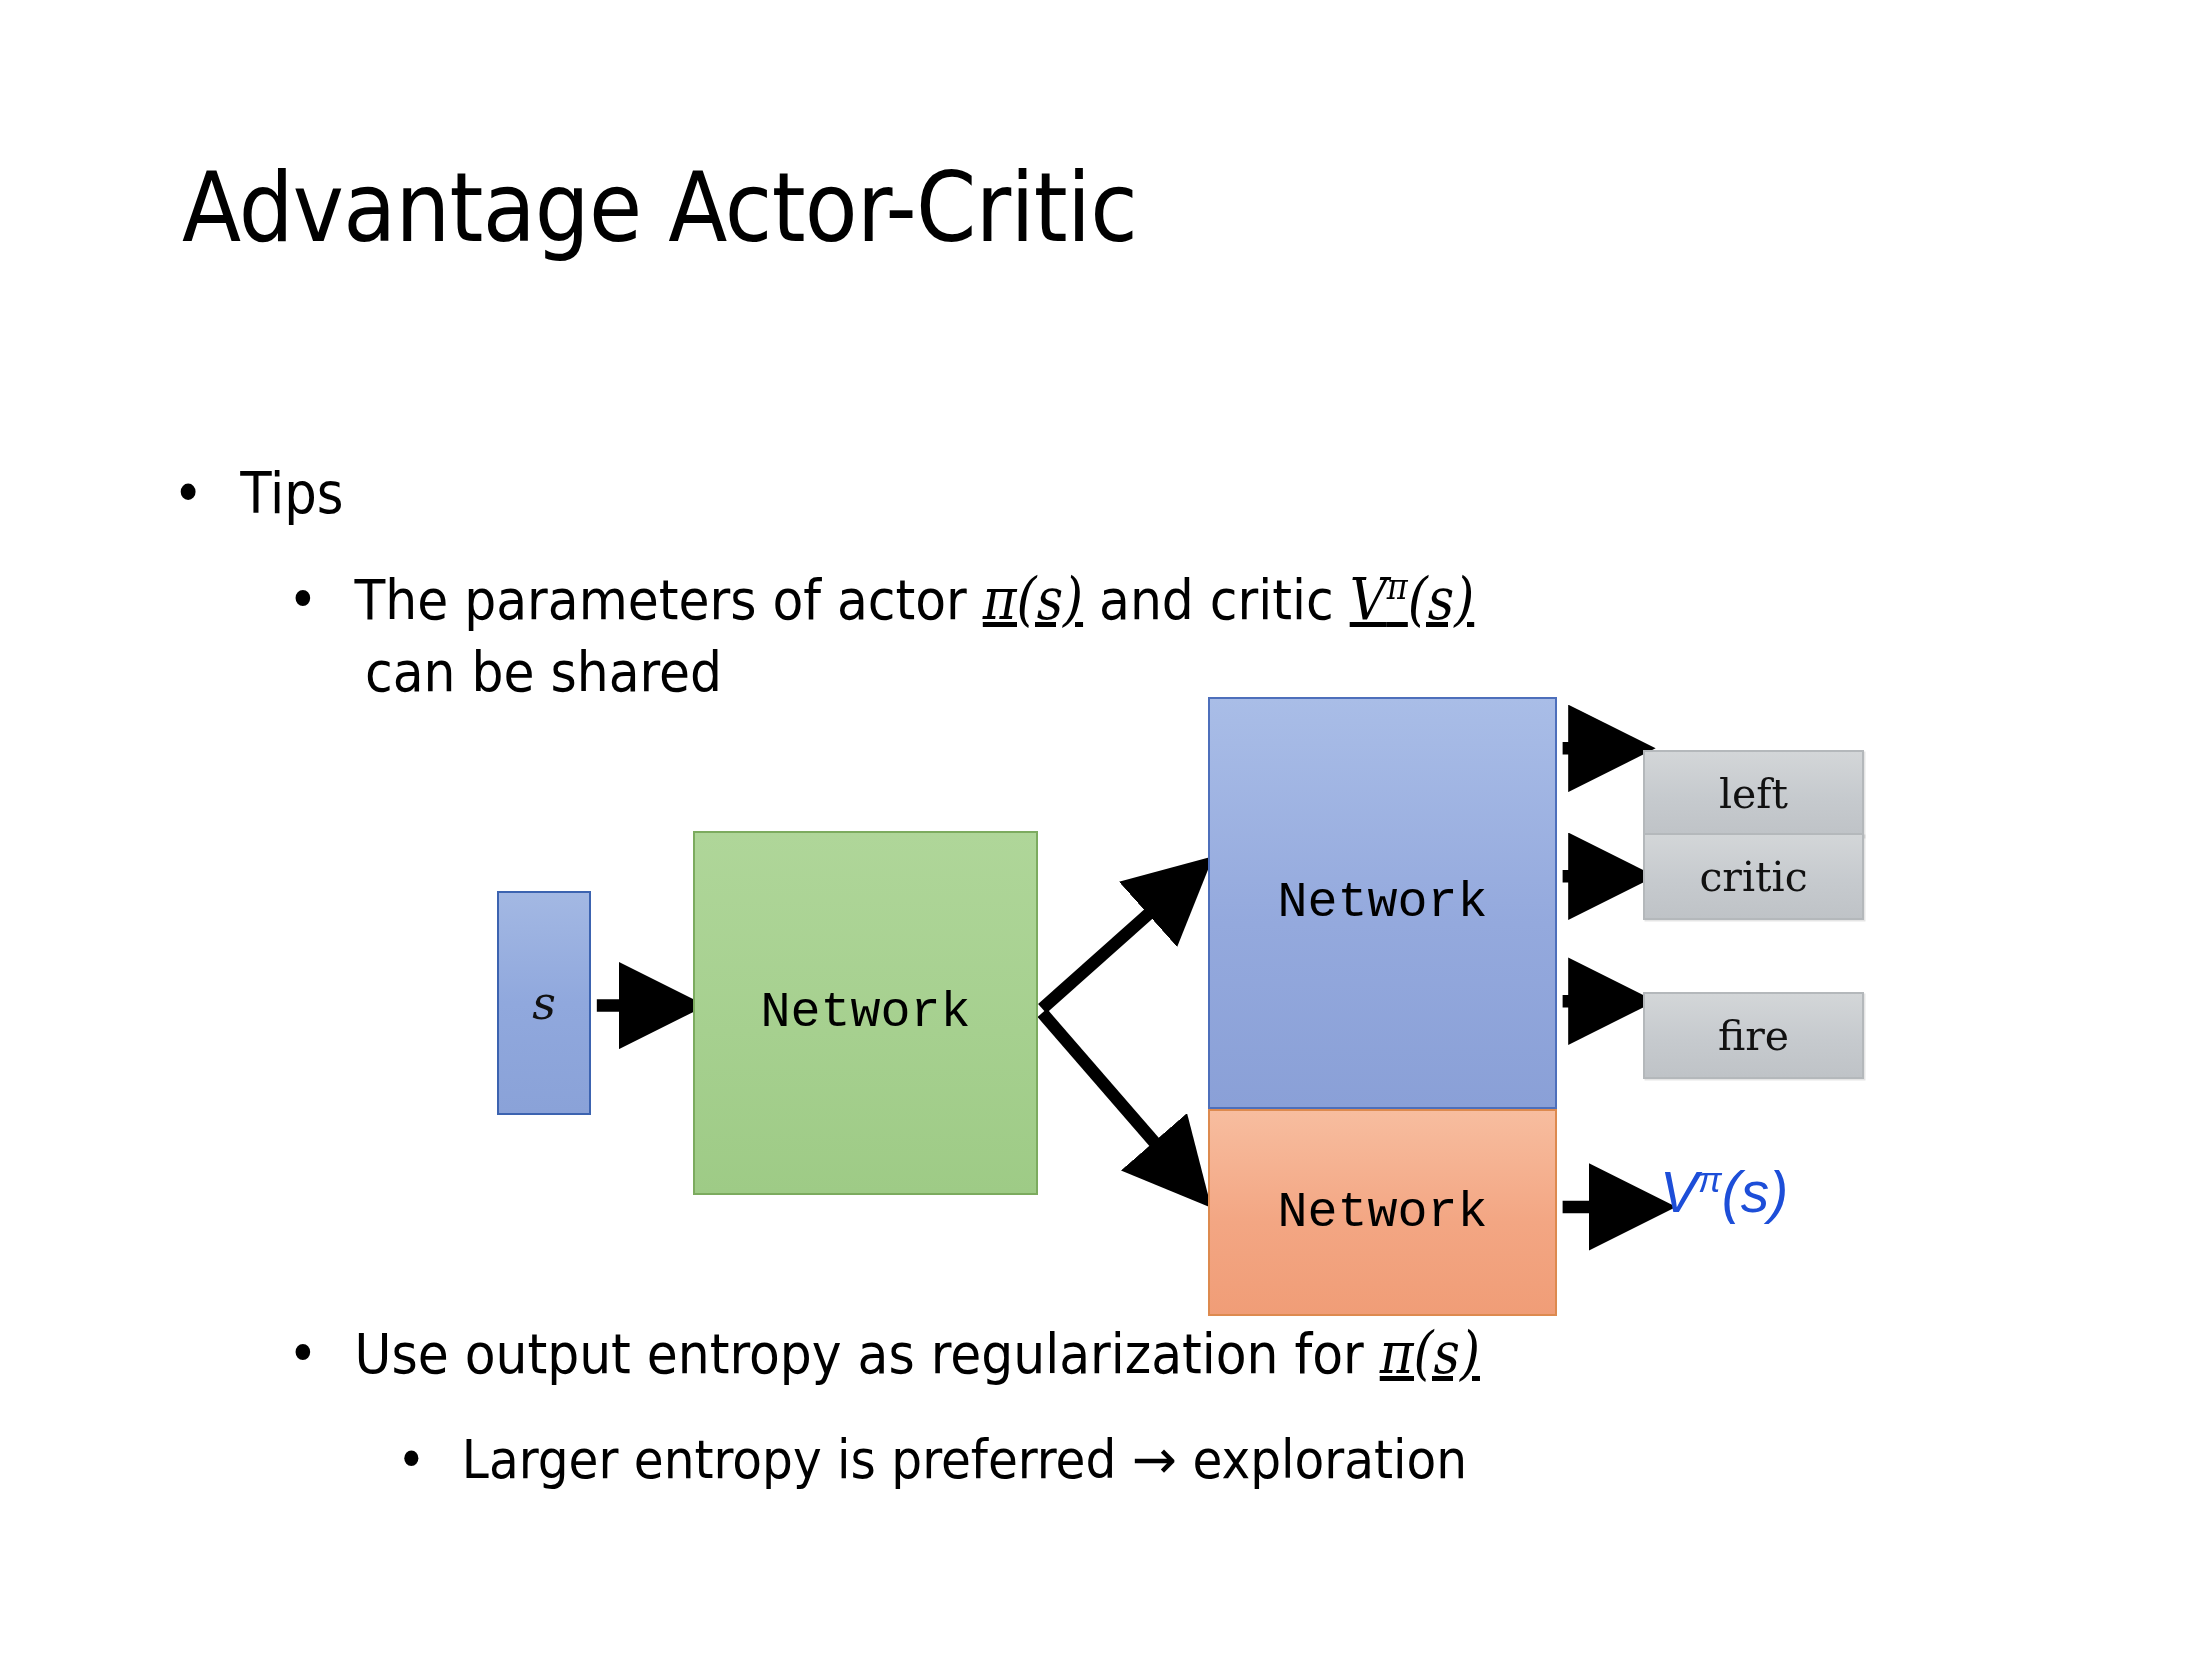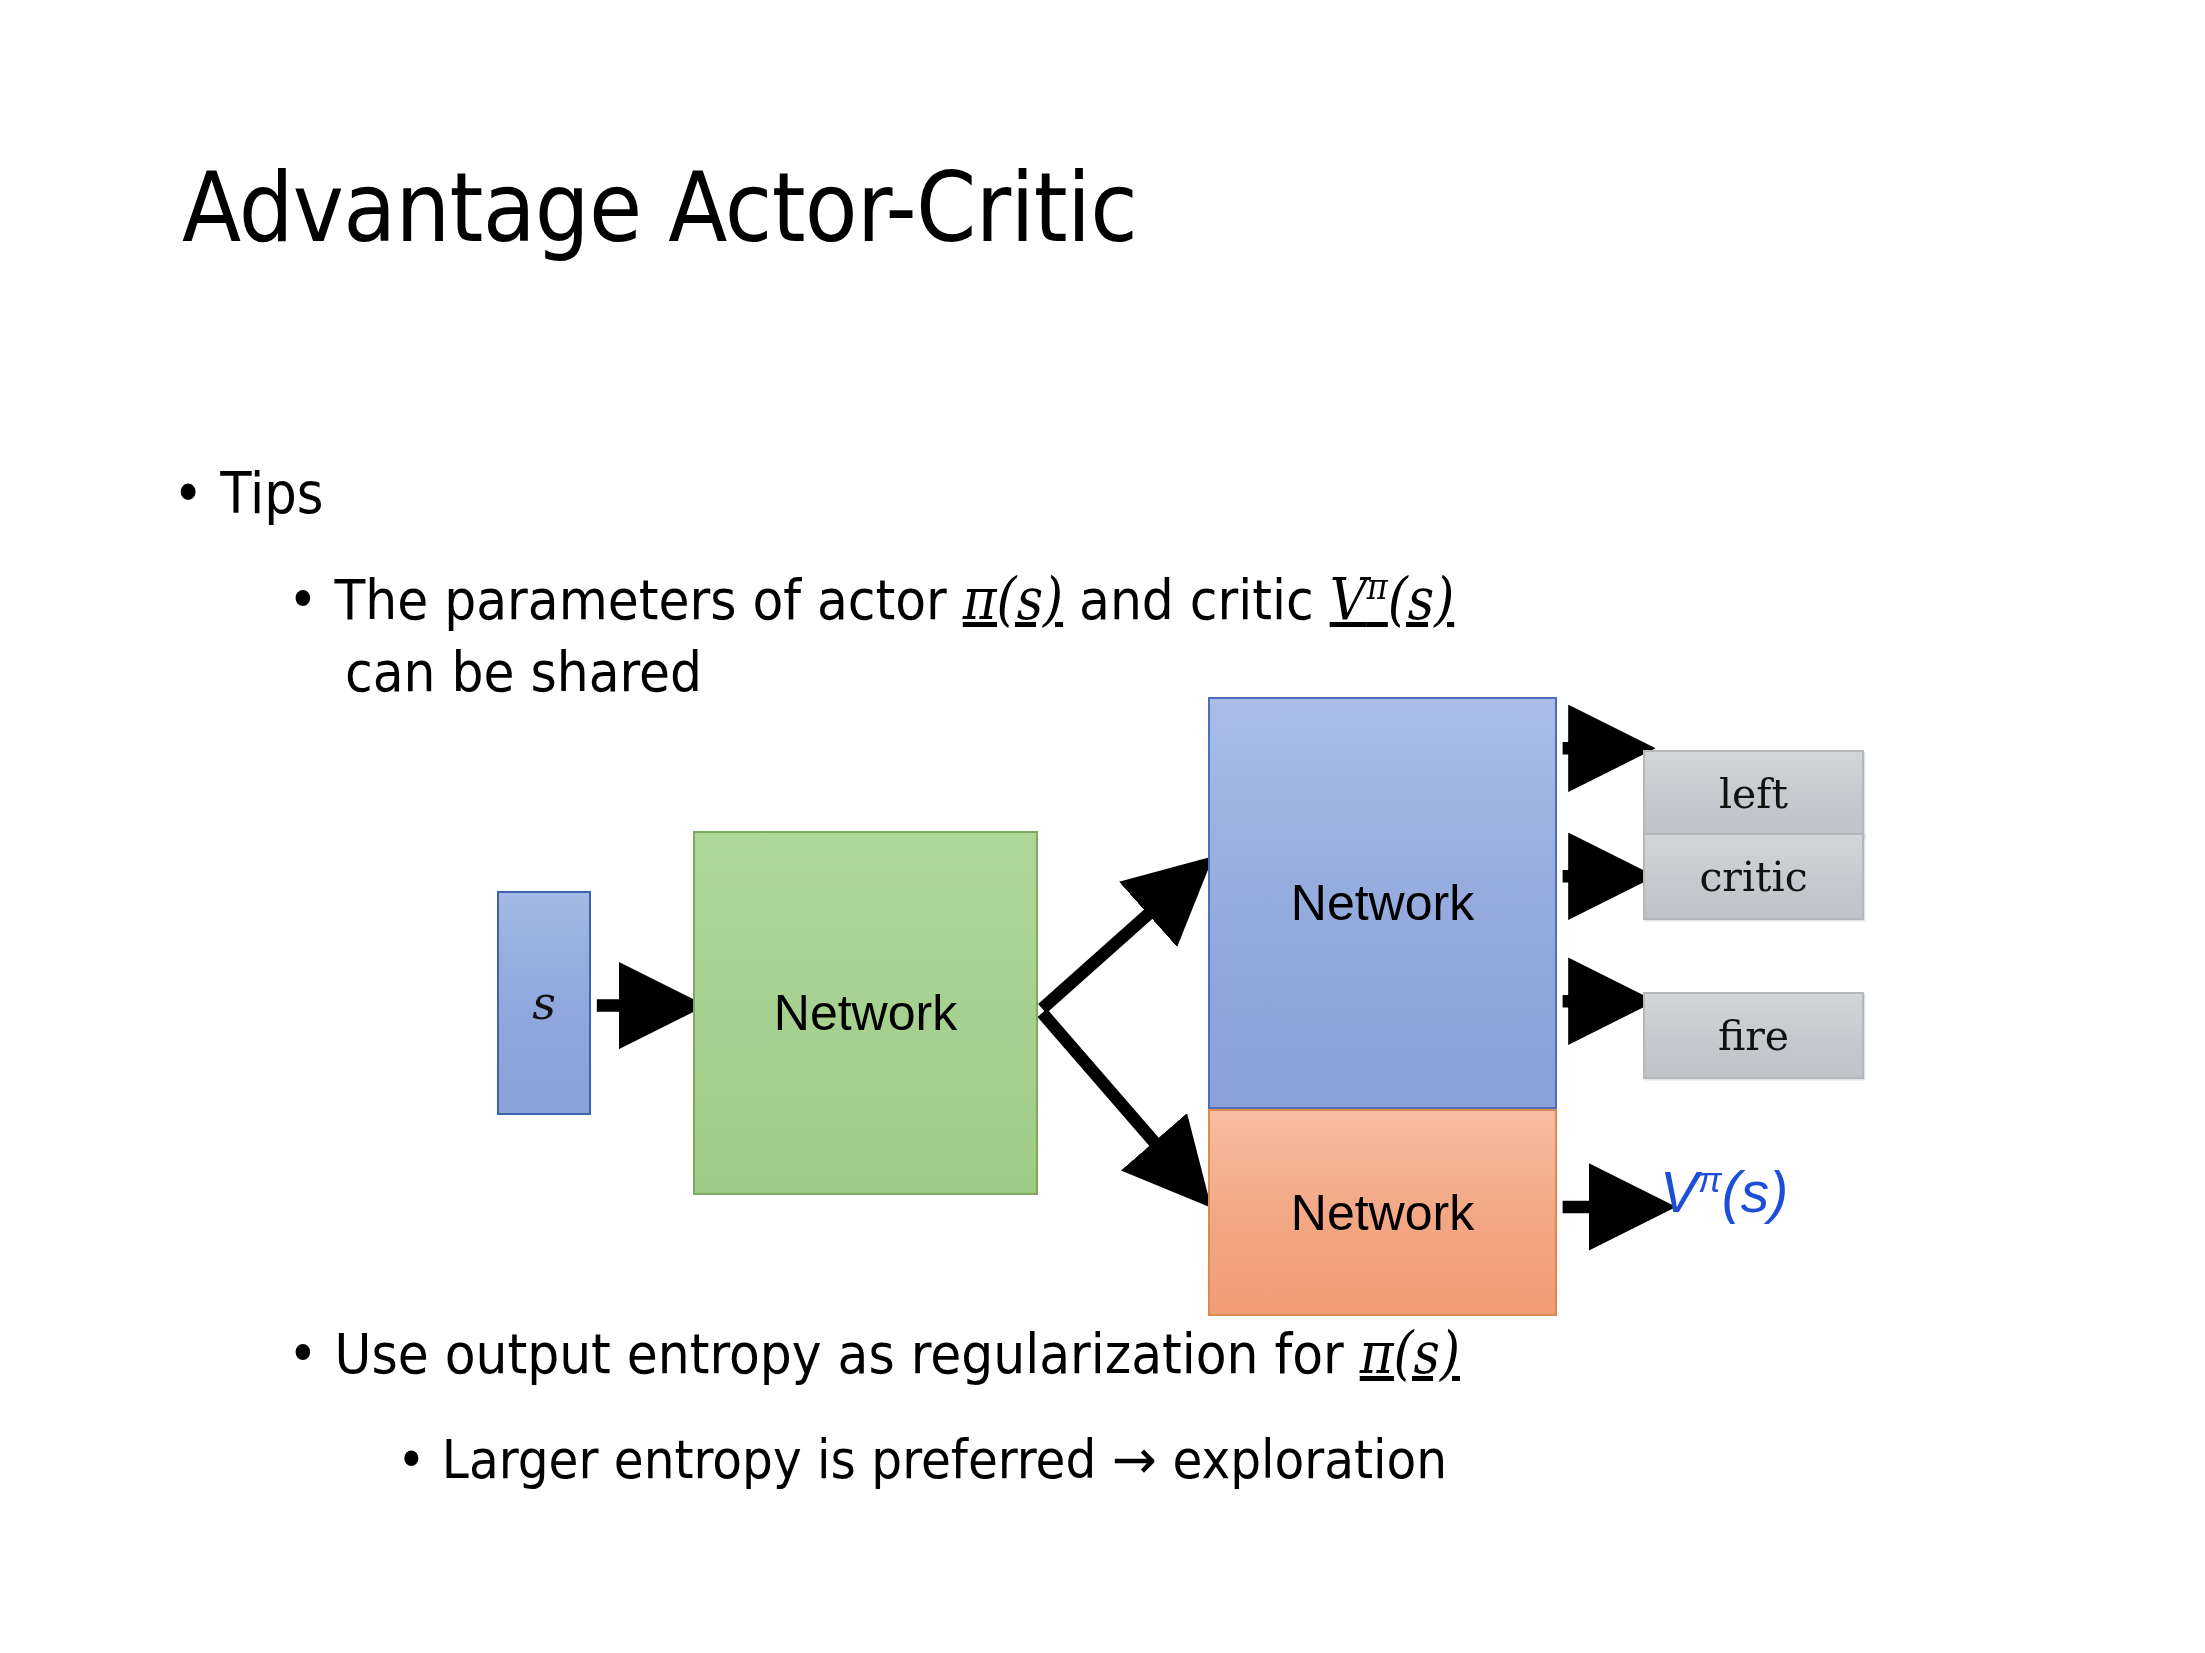--- a/index.html
+++ b/index.html
@@ -41,21 +41,21 @@
     color: #000000;
     white-space: nowrap;
     font-family: "DejaVu Sans Condensed", "Liberation Sans", sans-serif;
     font-stretch: condensed;
   }
   .bullet-dot {
     display: inline-block;
     margin-right: 0.30em;
     line-height: 1;
   }
-  .btext { line-height: 1.12; }
+  .btext { line-height: 1.12; margin-left: 20px; }
 
   #b-tips {
     left: 173px;
     top: 462px;
     font-size: 57px;
   }
   #b-params {
     left: 288px;
     top: 567px;
     font-size: 56px;
@@ -103,21 +103,21 @@
   }
   .box {
     position: absolute;
     box-sizing: border-box;
     display: flex;
     align-items: center;
     justify-content: center;
     color: #000000;
   }
   .box-label {
-    font-family: Liberation Sans, sans-serif;
+    font-family: Liberation Mono, monospace;
     font-stretch: condensed;
     font-size: 50px;
     line-height: 1;
   }
 
   
   #box-s {
     left: 497px;
     top: 891px;
     width: 94px;

